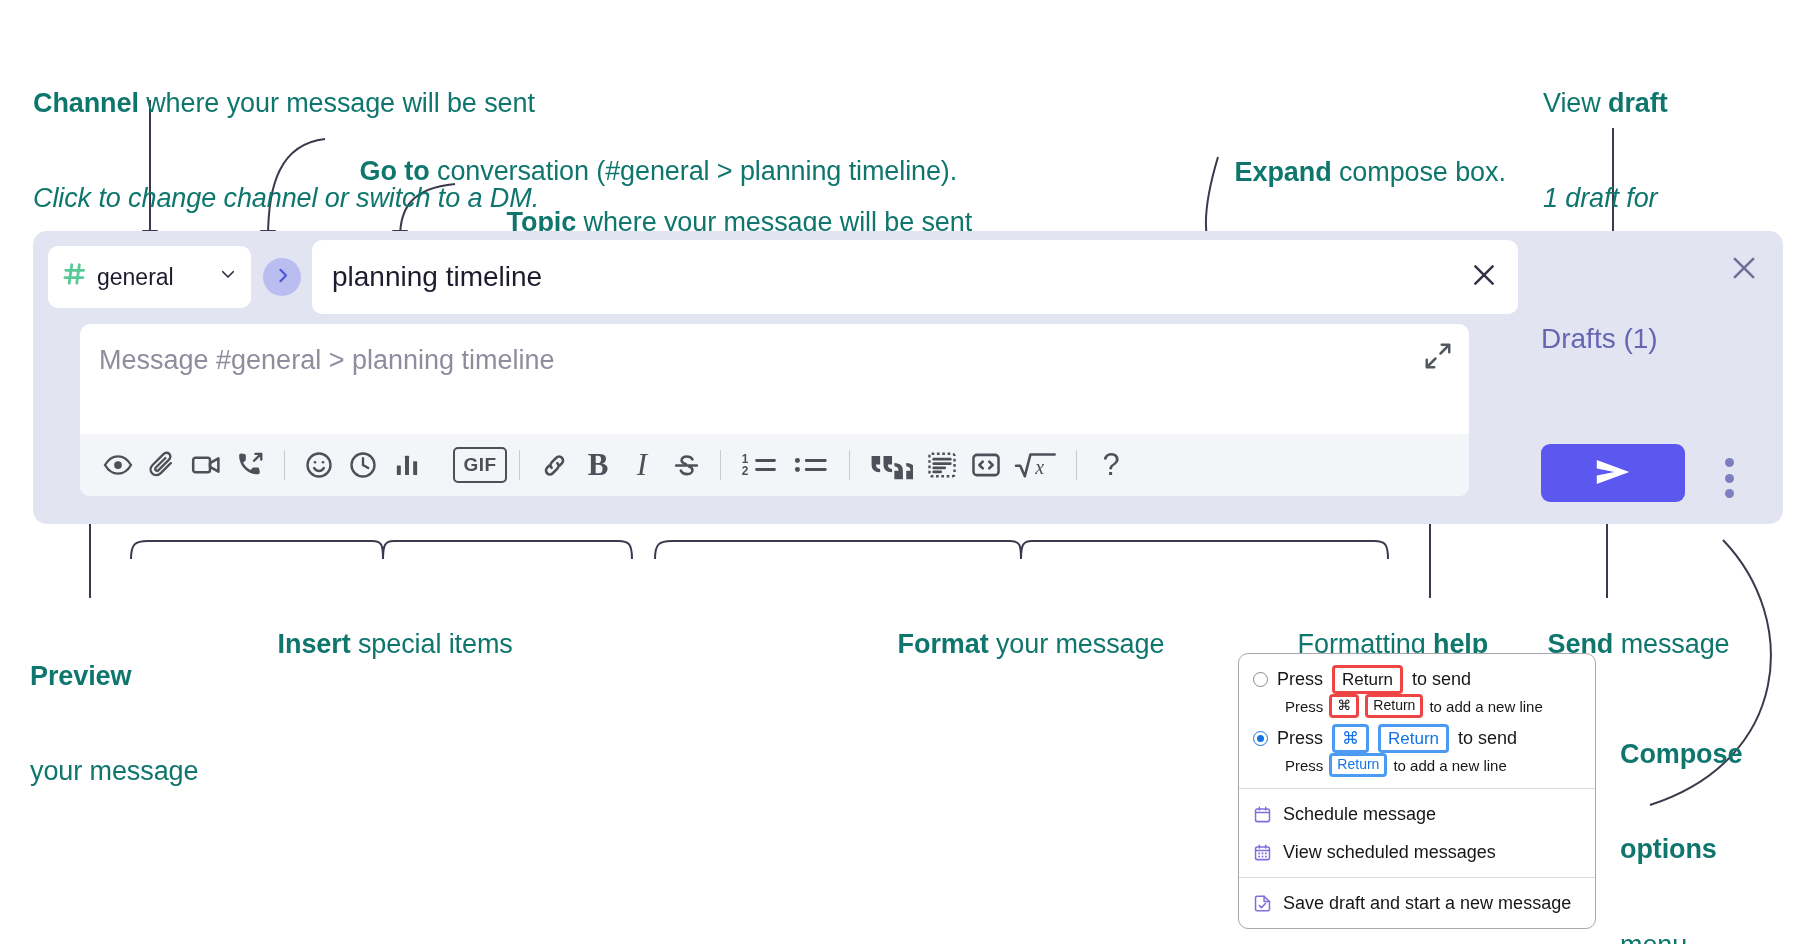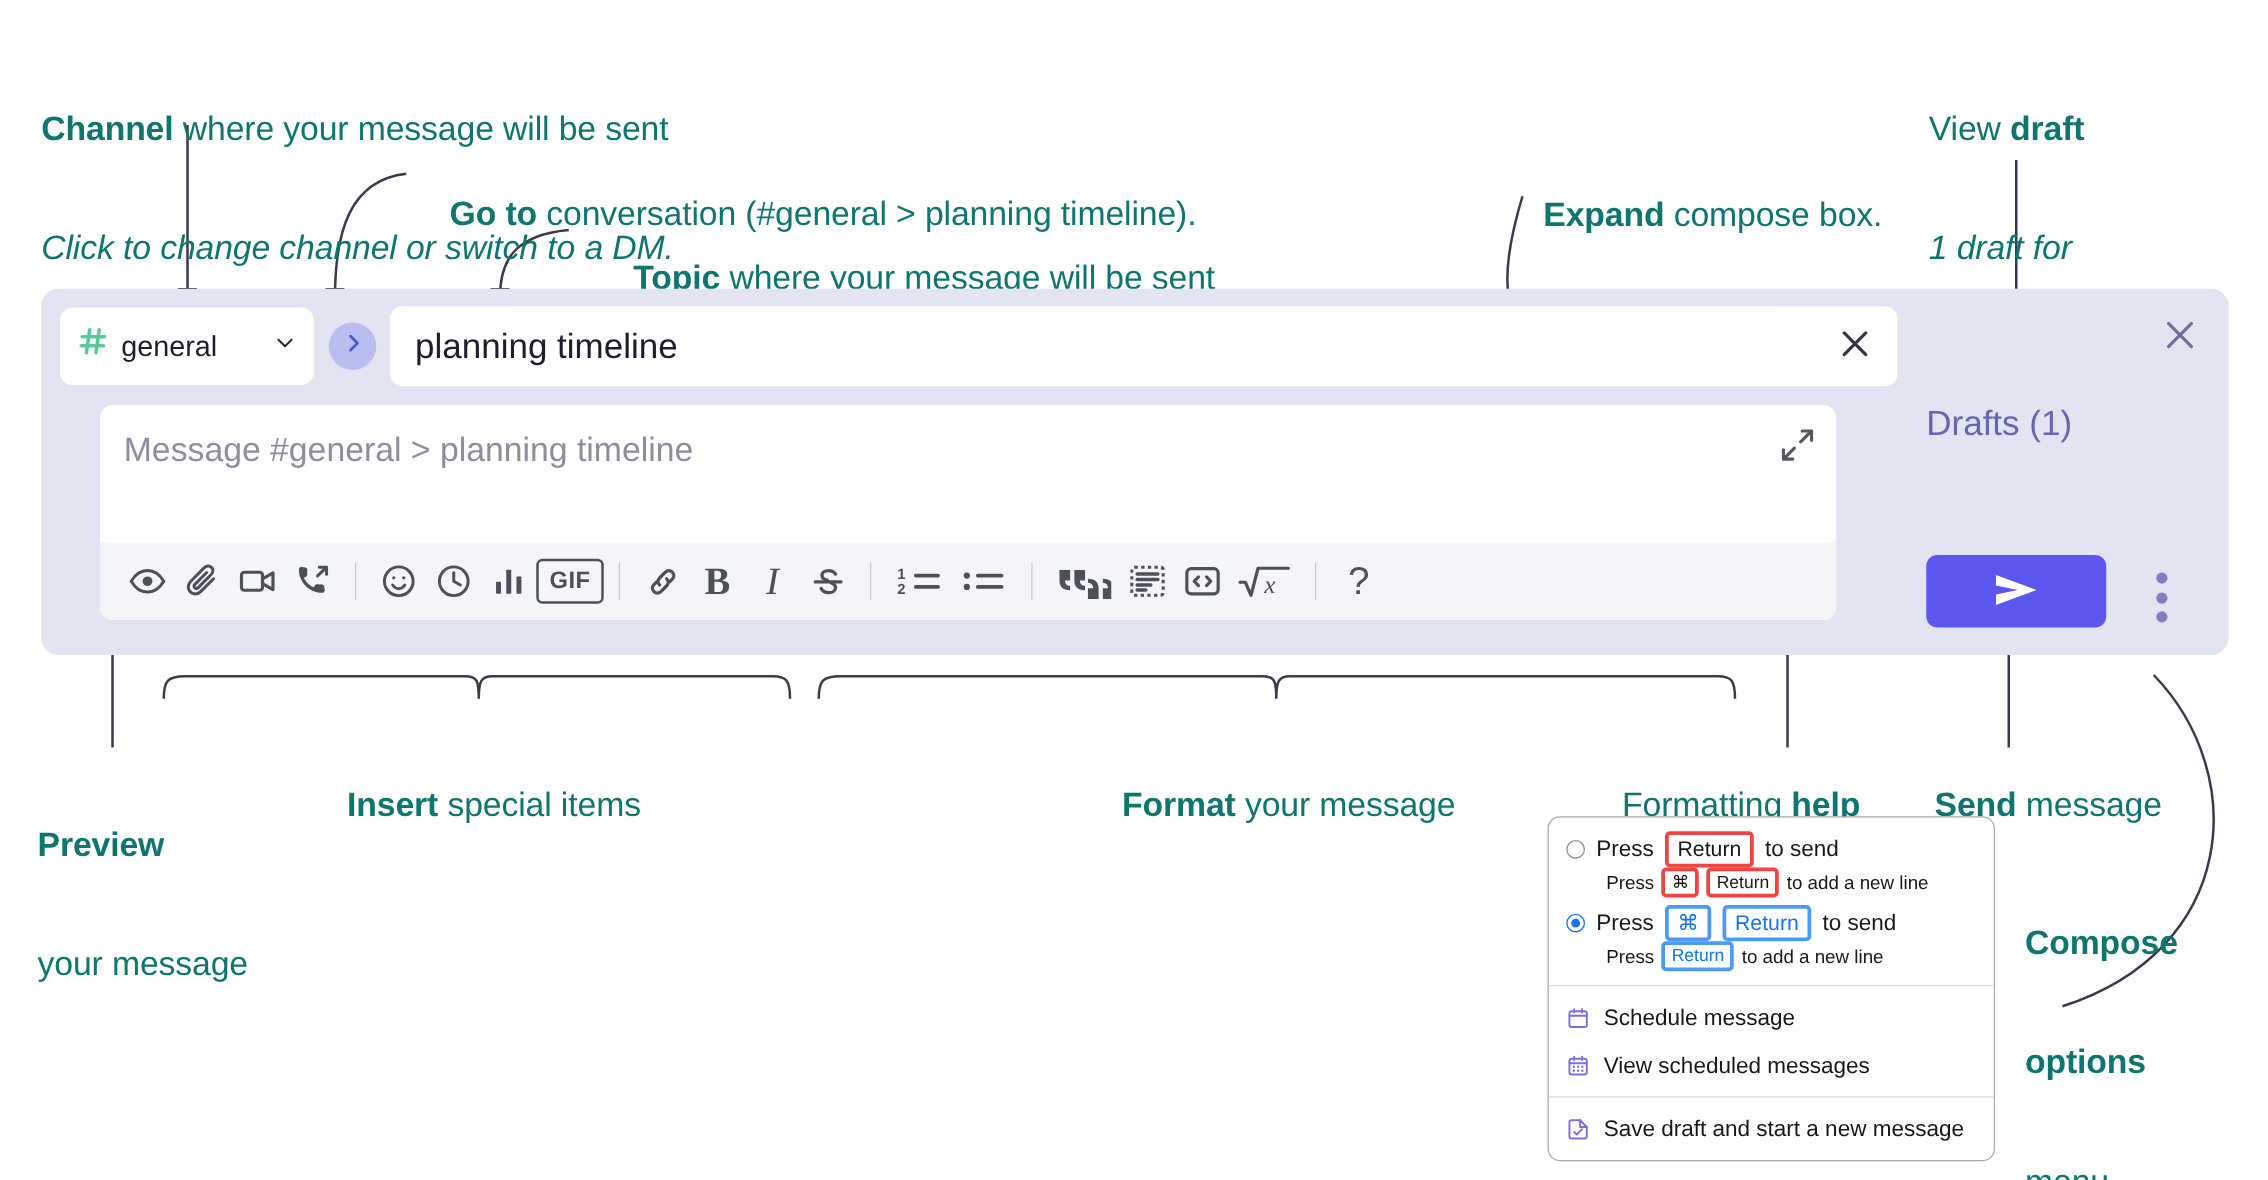--- a/index.html
+++ b/index.html
@@ -96,21 +96,21 @@
     border-radius: 50%;
     background: #b9bdf0;
     margin: 0 11px 0 12px;
     display: flex;
     align-items: center;
     justify-content: center;
   }
 
   .topic-field {
     width: 1206px;
-    height: 64px;
+    height: 74px;
     background: #ffffff;
     border-radius: 10px;
     display: flex;
     align-items: center;
     padding: 0 18px 0 20px;
     box-sizing: border-box;
   }
   .topic-value {
     flex: 1;
     font-size: 28px;
@@ -481,21 +481,21 @@
         </span>
 
         <span class="tb-icon">
           <svg width="28" height="28" viewBox="0 0 24 24" fill="#4e5059">
             <rect x="3.3" y="12.4" width="3.4" height="8.1" rx="0.4"></rect>
             <rect x="10.3" y="4.1" width="3.4" height="16.4" rx="0.4"></rect>
             <rect x="17.3" y="8.8" width="3.4" height="11.7" rx="0.4"></rect>
           </svg>
         </span>
 
-        <span class="tb-icon" style="width:54px;">
+        <span class="tb-icon" style="width:54px;margin-left:24px;">
           <span style="display:inline-flex;align-items:center;justify-content:center;border:2px solid #4e5059;border-radius:5px;width:52px;height:32px;font-size:19px;font-weight:700;color:#4e5059;letter-spacing:0.4px;">GIF</span>
         </span>
 
         <span class="tb-sep"></span>
 
         <span class="tb-icon">
           <svg width="31" height="31" viewBox="0 0 24 24" fill="none" stroke="#4e5059" stroke-width="2" stroke-linecap="round">
             <path d="M9.8 13.9 C8.6 12.7 8.6 10.8 9.8 9.6 L13.4 6 C14.6 4.8 16.5 4.8 17.7 6 C18.9 7.2 18.9 9.1 17.7 10.3 L16 12"></path>
             <path d="M14.2 10.1 C15.4 11.3 15.4 13.2 14.2 14.4 L10.6 18 C9.4 19.2 7.5 19.2 6.3 18 C5.1 16.8 5.1 14.9 6.3 13.7 L8 12"></path>
           </svg>

